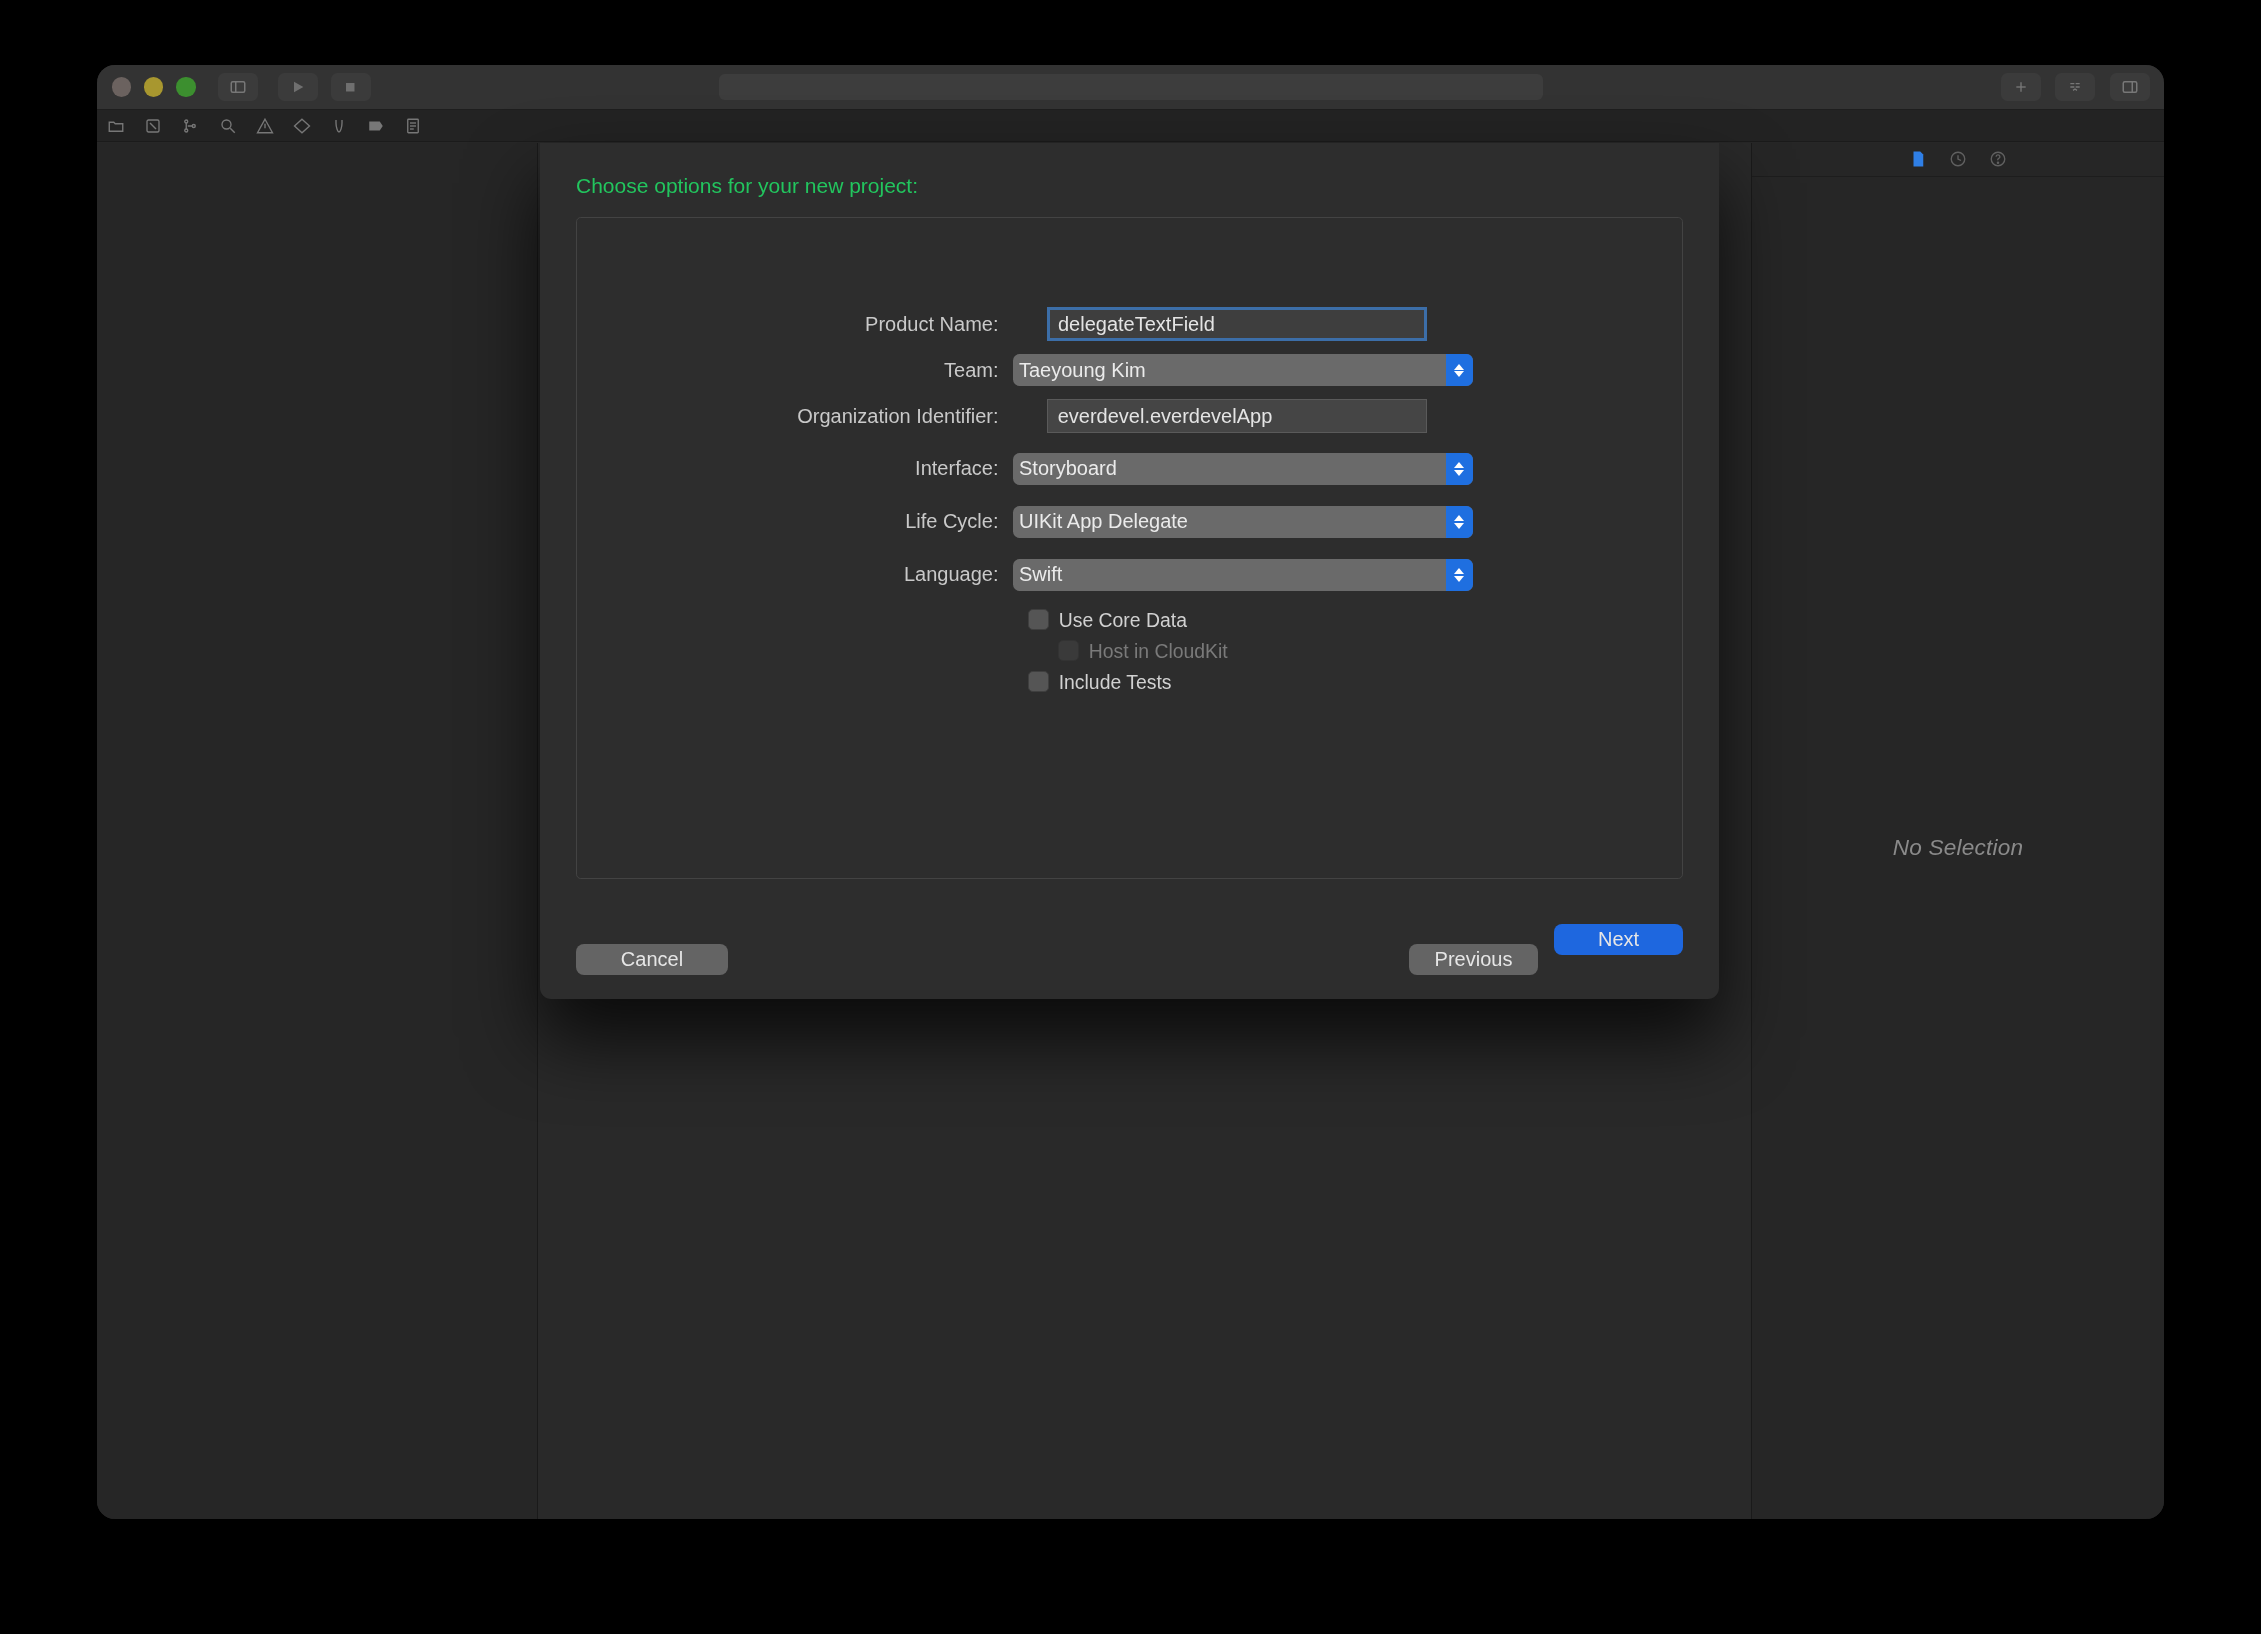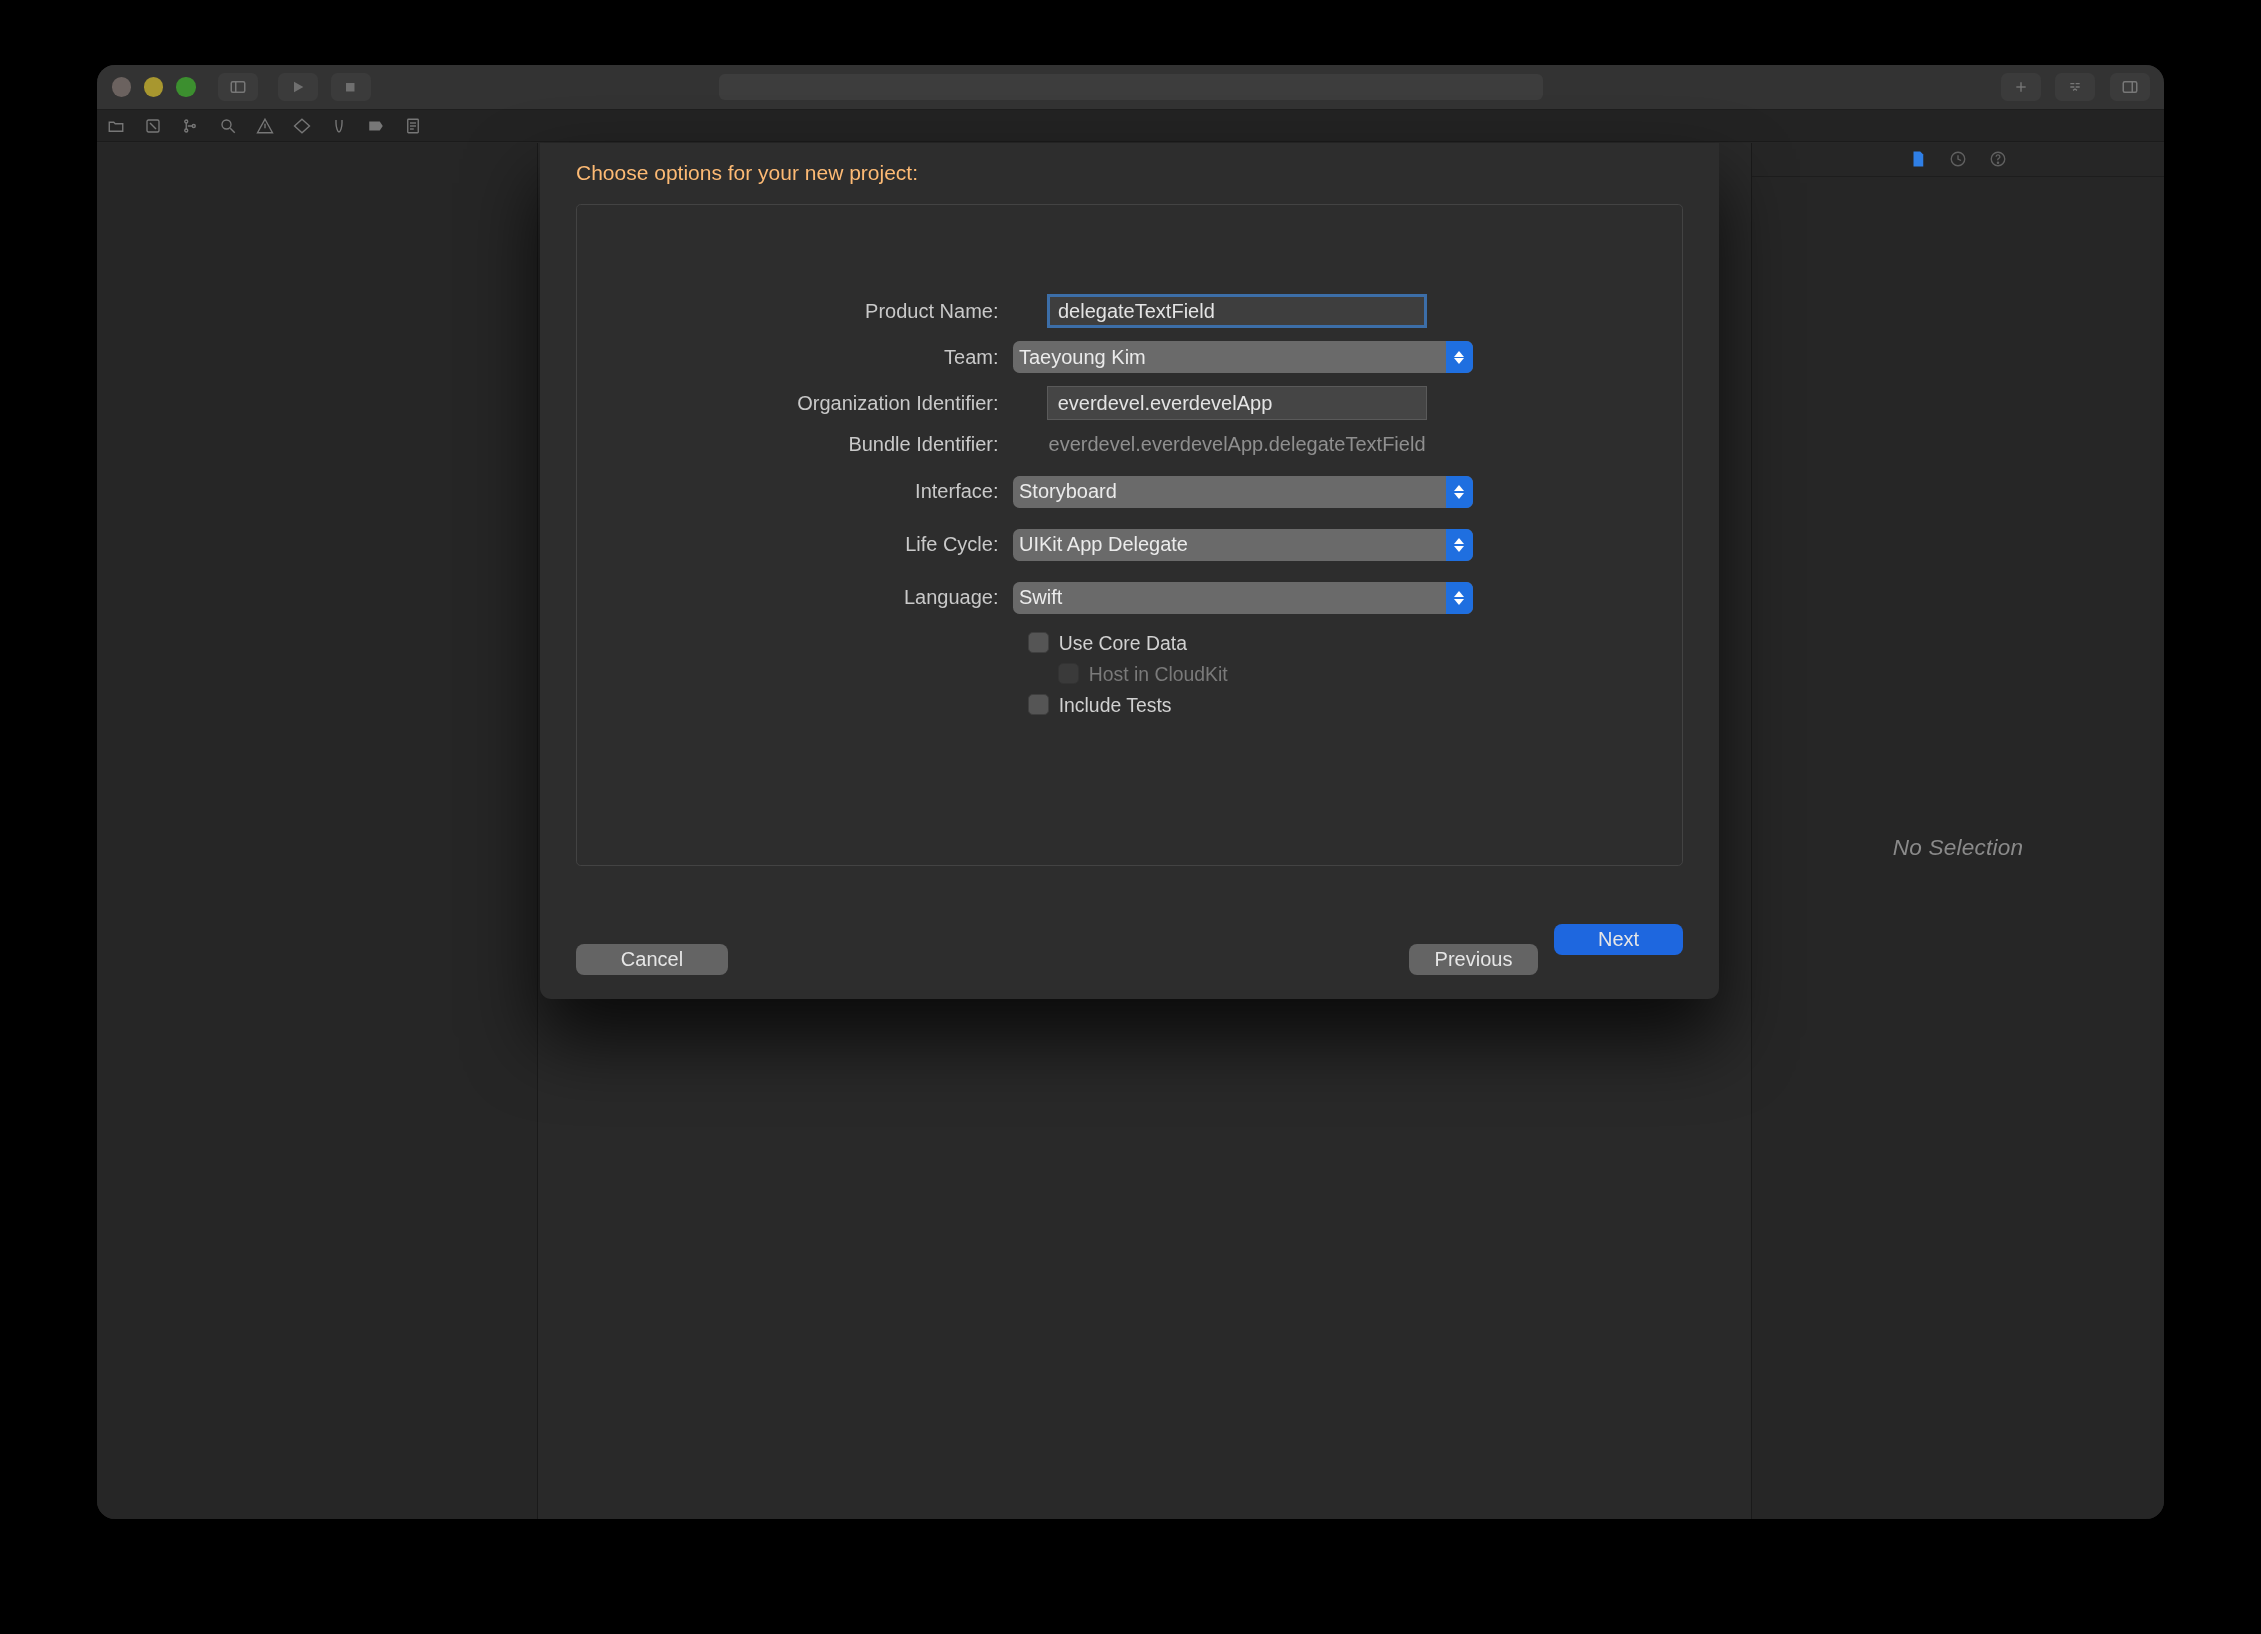--- a/index.html
+++ b/index.html
@@ -95,21 +95,21 @@
   .sheet {
     position: absolute;
     left: 443px; top: 78px;
     width: 1179px; height: 856px;
     background: #2d2d2d;
     border-radius: 0 0 11.3px 11.3px;
     box-shadow: 0 40px 73px rgba(0,0,0,.75);
   }
   .sheet-title {
     padding: 18px 36px 8px 36px;
-    color:#fdba74; font-size:21px;
+    color:#22c55e; font-size:21px;margin-top:13px;
   }
   .sheet-frame {
     margin: 11.3px 36px 0 36px;
     border: 1.6px solid #434343;
     border-radius: 4.8px;
     height: 662px;
     padding-top: 89px;
   }
   .form-rows { display:flex; flex-direction:column; gap:13px; }
   .row {
@@ -347,26 +347,20 @@
             </div>
           </div>
 
           <div class="row">
             <div class="lbl">Organization Identifier:</div>
             <div class="field">
               <input class="txt" value="everdevel.everdevelApp" style="">
             </div>
           </div>
 
-          <div class="row">
-            <div class="lbl">Bundle Identifier:</div>
-            <div class="field">
-              <div class="stat">everdevel.everdevelApp.delegateTextField</div>
-            </div>
-          </div>
 
           <div class="row" style="margin-top:6.5px">
             <div class="lbl">Interface:</div>
             <div class="select">
               <span>Storyboard</span>
               <span class="stepper">
                   <span class="tri up"></span>
                   <span class="tri dn"></span>
                 </span>
             </div>

